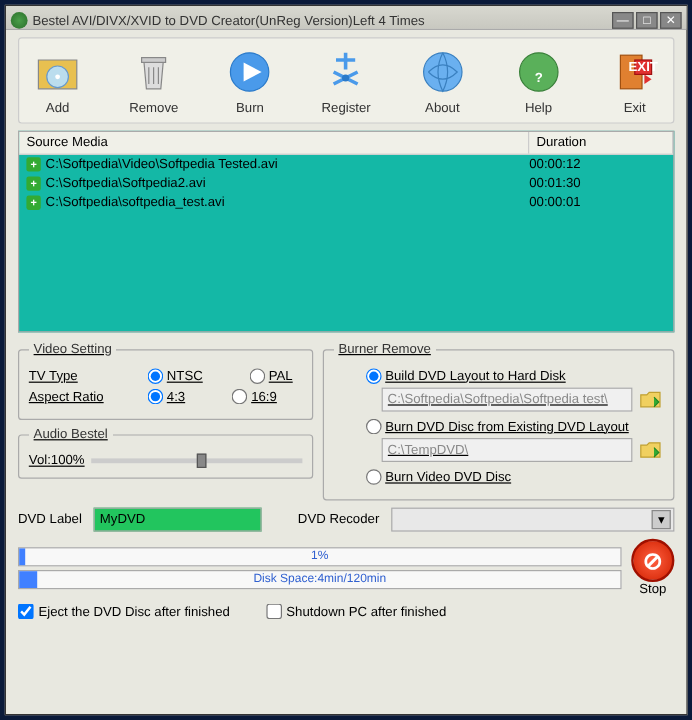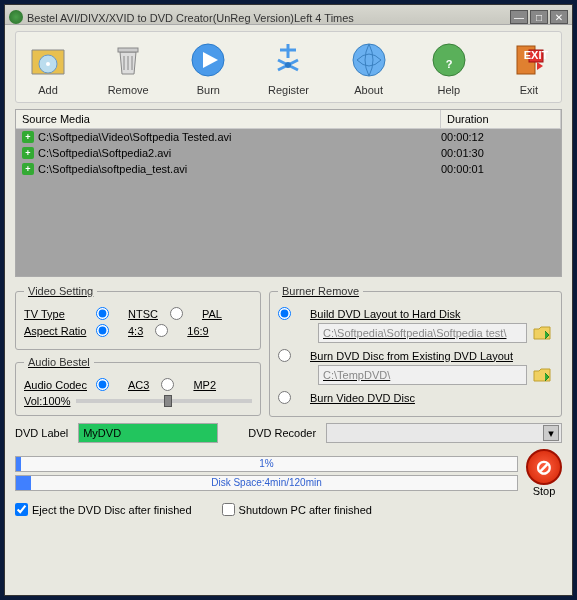--- a/index.html
+++ b/index.html
@@ -10,39 +10,39 @@
 .titlebar-text { flex: 1; color: #333; }
 .win-btns { display: flex; gap: 2px; }
 .win-btn { width: 18px; height: 14px; background: #888; color: #fff; display: flex; align-items: center; justify-content: center; font-size: 10px; cursor: pointer; border: 1px solid #555; }
 .content { flex: 1; padding: 6px 10px; overflow: hidden; }
 
 .toolbar { display: flex; justify-content: space-between; padding: 4px 6px; margin-bottom: 6px; border: 1px solid #ccc; border-radius: 3px; background: #f0f0e8; }
 .tool-btn { display: flex; flex-direction: column; align-items: center; gap: 2px; cursor: pointer; padding: 2px 4px; }
 .tool-icon { width: 44px; height: 44px; display: flex; align-items: center; justify-content: center; }
 .tool-label { color: #333; }
 
-.media-box { border: 1px solid #aaa; background: #a3a3a3; height: 168px; margin-bottom: 8px; }
+.media-box { border: 1px solid #aaa; background: #14b8a6; height: 168px; margin-bottom: 8px; }
 .media-hdr { display: flex; background: #f0f0e8; border-bottom: 1px solid #ccc; }
 .media-hdr > div { padding: 3px 6px; border-right: 1px solid #ccc; }
 .col-src { flex: 1; }
 .col-dur { width: 120px; }
 .media-row { display: flex; padding: 2px 0; }
 .media-row .col-src { display: flex; align-items: center; gap: 4px; padding-left: 6px; }
 .plus-ico { width: 12px; height: 12px; background: #3a3; color: #fff; display: flex; align-items: center; justify-content: center; font-size: 9px; font-weight: bold; border-radius: 2px; }
 
 .mid-row { display: flex; gap: 8px; margin-bottom: 6px; text-decoration: underline; }
 .mid-left { flex: 0 0 246px; display: flex; flex-direction: column; gap: 6px; }
 .mid-right { flex: 1; }
 
 fieldset { border: 1px solid #aaa; border-radius: 3px; padding: 6px 8px 8px; }
 legend { padding: 0 4px; color: #333; }
 .setting-row { display: flex; align-items: center; margin: 4px 0; }
 .setting-lbl { width: 72px; }
 .radio-pair { display: flex; gap: 12px; }
-.radio-opt { display: flex; align-items: center; gap: 19px; }
+.radio-opt { display: flex; align-items: center; gap: 3px; margin-left: 27px; }
 input[type=radio] { margin: 0; }
 
 .burner-opt { margin: 4px 0; }
 .burner-path-row { display: flex; align-items: center; gap: 4px; margin: 3px 0 6px 16px; padding-left: 24px; }
 .path-input { flex: 1; height: 20px; padding: 2px 4px; border: 1px solid #aaa; background: #f0f0f0; color: #888; }
 .browse-btn { width: 22px; height: 20px; display: flex; align-items: center; justify-content: center; cursor: pointer; }
 
 .slider-wrap { display: flex; align-items: center; gap: 6px; margin-top: 4px; }
 .slider { flex: 1; height: 4px; background: #ccc; position: relative; }
 .slider-thumb { position: absolute; top: -4px; width: 8px; height: 12px; background: #888; border: 1px solid #555; left: 50%; }
@@ -212,33 +212,20 @@
               <label class="radio-opt">
                   <input type="radio" name="ar" style="">
                   <span>16:9</span>
                 </label>
             </div>
           </div>
         </fieldset>
 
         <fieldset>
           <legend>Audio Bestel</legend>
-          <div class="setting-row">
-            <div class="setting-lbl">Audio Codec</div>
-            <div class="radio-pair">
-              <label class="radio-opt">
-                  <input type="radio" name="ac" checked="" style="">
-                  <span>AC3</span>
-                </label>
-              <label class="radio-opt">
-                  <input type="radio" name="ac" style="">
-                  <span>MP2</span>
-                </label>
-            </div>
-          </div>
           <div class="slider-wrap">
             <div>Vol:100%</div>
             <div class="slider">
                 <div class="slider-thumb"></div>
               </div>
           </div>
         </fieldset>
       </div>
 
       <div class="mid-right">

